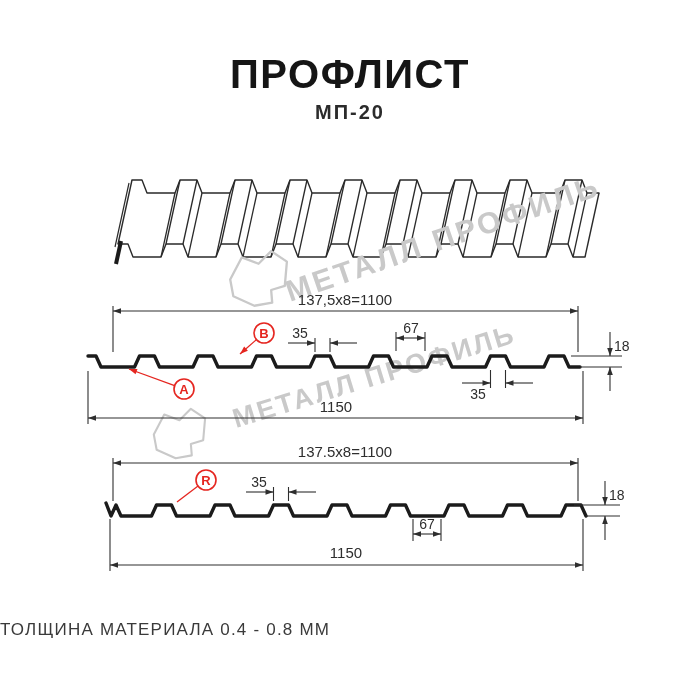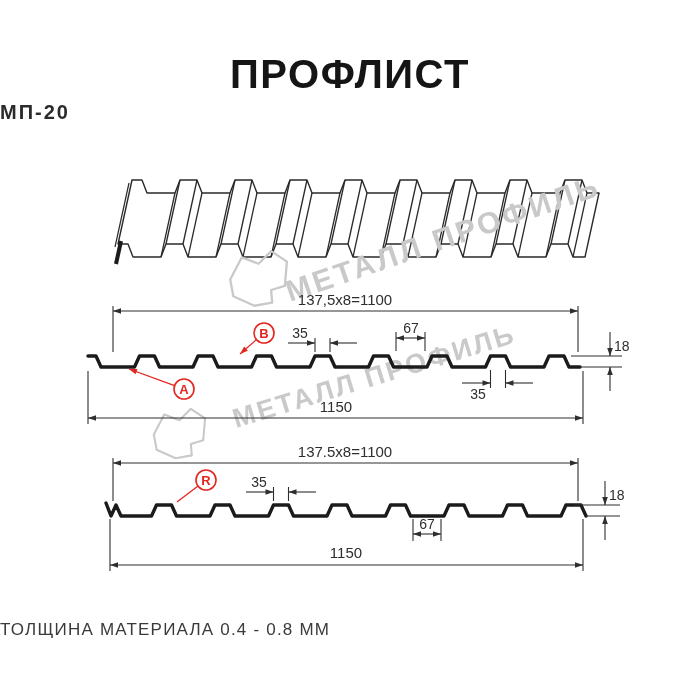--- a/index.html
+++ b/index.html
@@ -1,20 +1,20 @@
 <!DOCTYPE html>
 <html><head>
 <meta charset="utf-8">
 <style>
   html,body{margin:0;padding:0;background:#ffffff;}
   .page{position:relative;width:700px;height:700px;background:#ffffff;overflow:hidden;
         font-family:"Liberation Sans",sans-serif;}
   .title{position:absolute;top:52px;left:0;width:700px;text-align:center;
          font-size:40px;font-weight:800;letter-spacing:1.5px;color:#151515;}
-  .subtitle{position:absolute;top:101px;left:0;width:700px;
+  .subtitle{position:absolute;top:101px;left:0;width:700px;text-align:center;
          font-size:20px;font-weight:600;letter-spacing:2px;color:#2b2b2b;}
   .footer{position:absolute;top:620px;left:0;width:700px;
          font-size:17px;font-weight:500;letter-spacing:1.2px;color:#3a3a3a;}
   svg{position:absolute;left:0;top:0;}
   svg text{font-family:"Liberation Sans",sans-serif;}
 </style>
 </head>
 <body>
 
 <div class="page">

